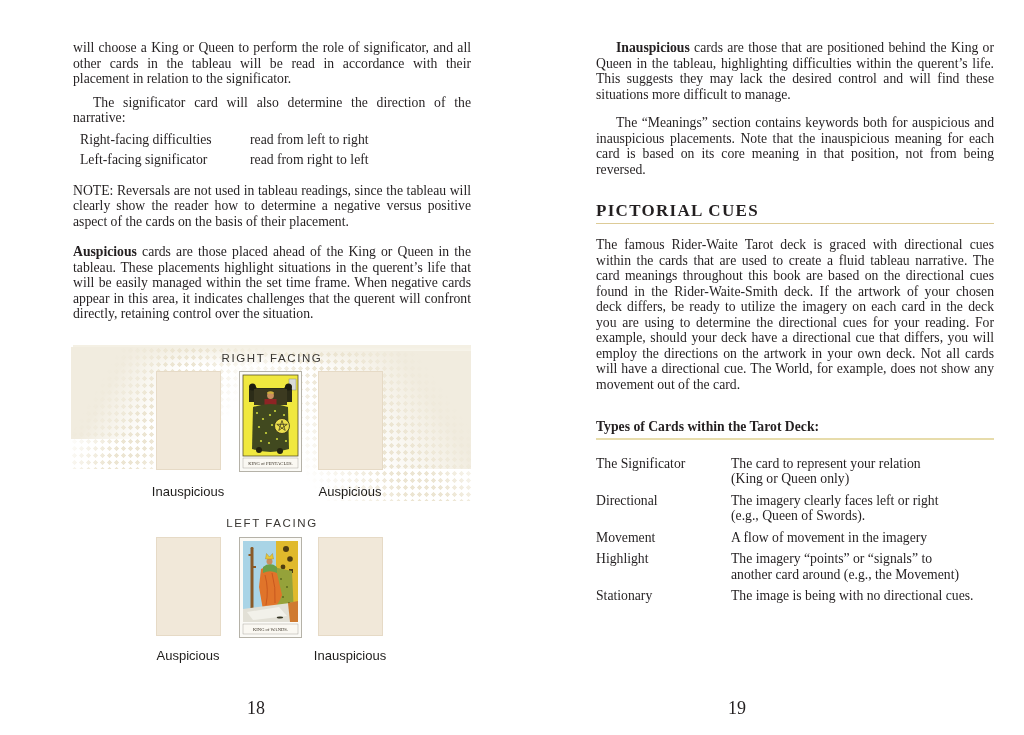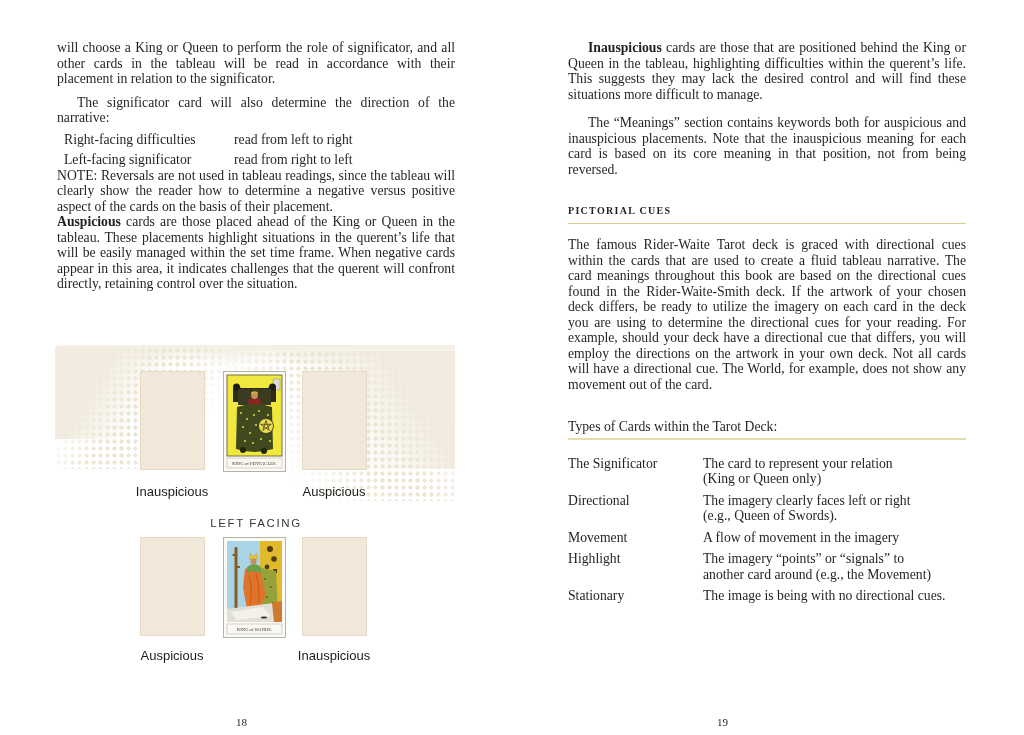--- a/index.html
+++ b/index.html
@@ -3,39 +3,39 @@
 <meta charset="utf-8">
 <style>
   html,body{margin:0;padding:0;}
   body{
     width:1024px;height:735px;background:#ffffff;
     font-family:"Liberation Serif", serif;color:#231f20;
     position:relative;overflow:hidden;
   }
   .spread{position:absolute;inset:0;background:#ffffff;}
   .col{position:absolute;top:40px;width:398px;}
-  .col-left{left:57px;}
-  .col-right{left:568px;}
+  .col-left{left:73px;}
+  .col-right{left:596px;}
   p{margin:0;font-size:13.7px;line-height:15.5px;text-align:justify;}
   .indent{text-indent:20px;}
   .mt8{margin-top:8px;}
   .mt13{margin-top:13px;}
-  .mt15{}
+  .mt15{margin-top:15px;}
   .mt26{margin-top:26px;}
   .lead{font-weight:bold;}
   
   .dir-row{display:flex;padding-left:7px;font-size:13.7px;line-height:15.5px;}
   .dir-row.first{margin-top:6px;}
   .dir-row.next{margin-top:5px;}
   .dir-term{width:170px;flex-shrink:0;}
   
-  .sec-heading{font-size:10px;font-weight:bold;letter-spacing:1.3px;line-height:15.5px;text-align:left;}
+  .sec-heading{font-size:17px;font-weight:bold;letter-spacing:1.3px;line-height:15.5px;text-align:left;}
   .gold-rule{height:1.5px;background:#ddcb97;margin-top:4px;}
   .gold-rule.pale{background:#e7dcab;margin-top:3px;}
-  .table-heading{font-size:13.7px;font-weight:normal;margin-top:27px;text-align:left;}
+  .table-heading{font-size:13.7px;font-weight:bold;margin-top:27px;text-align:left;}
   .type-row{display:flex;font-size:13.7px;line-height:15.5px;margin-top:6px;}
   .type-row.first{margin-top:16px;}
   .type-term{width:135px;flex-shrink:0;}
   .type-def span{display:block;}
   
   .diagram{position:absolute;left:0;top:305px;width:398px;height:340px;}
   .facing-title{
     position:absolute;width:100%;text-align:center;
     font-family:"Liberation Sans", sans-serif;font-size:11.5px;
     letter-spacing:1.6px;color:#3a3733;
@@ -71,22 +71,22 @@
   .ht-a-dots{left:-2px;top:2px;width:205px;height:122px;
     -webkit-mask-image:linear-gradient(120deg,transparent 18%,#000 38%,#000 48%,transparent 72%);
     mask-image:linear-gradient(120deg,transparent 18%,#000 38%,#000 48%,transparent 72%);}
   .ht-b-solid{right:0;top:6px;width:215px;height:118px;
     -webkit-mask-image:linear-gradient(235deg,#000 25%,transparent 60%);
     mask-image:linear-gradient(235deg,#000 25%,transparent 60%);}
   .ht-b-dots{right:0;top:6px;width:258px;height:150px;
     -webkit-mask-image:linear-gradient(235deg,transparent 15%,#000 35%,#000 45%,transparent 70%);
     mask-image:linear-gradient(235deg,transparent 15%,#000 35%,#000 45%,transparent 70%);}
   .page-num{
-    position:absolute;top:698px;width:40px;text-align:left;
-    font-size:11px;color:#231f20;margin-top:18px;
+    position:absolute;top:698px;width:40px;text-align:center;
+    font-size:18px;color:#231f20;
   }
   .pn-left{left:236px;} .pn-right{left:717px;}
 </style>
 </head>
 <body>
 
 <div class="spread">
 
   <div class="col col-left">
     <p>will choose a King or Queen to perform the role of significator, and all other cards in the tableau will be read in accordance with their placement in relation to the significator.</p>
@@ -105,20 +105,21 @@
 
     <p class="mt15"><span class="lead">Auspicious</span><span> cards are those placed ahead of the King or Queen in the tableau. These placements highlight situations in the querent’s life that will be easily managed within the set time frame. When negative cards appear in this area, it indicates challenges that the querent will confront directly, retaining control over the situation.</span></p>
 
     <div class="diagram">
       <div class="ht-solid ht-top"></div>
       <div class="ht-solid ht-a-solid"></div>
       <div class="ht-dots ht-a-dots"></div>
       <div class="ht-solid ht-b-solid"></div>
       <div class="ht-dots ht-b-dots"></div>
 
+      <div class="facing-title ft-right">RIGHT FACING</div>
 
       <div class="blank-card row1 pos-l"></div>
 
       <svg class="tarot-card row1 pos-c" viewBox="0 0 63 101" xmlns="http://www.w3.org/2000/svg">
         <rect x="0.5" y="0.5" width="62" height="100" fill="#fbfaf6" stroke="#b5b2a8" stroke-width="1"></rect>
         <rect x="4" y="4" width="55" height="81" fill="#f0e83f" stroke="#57502a" stroke-width="0.8"></rect>
         <rect x="50" y="8" width="7" height="11" fill="#d8dbd8" stroke="#8a8a84" stroke-width="0.5"></rect>
         <path d="M10 31 h43 v-13 q-4 -6 -8 -1 l-27 0 q-4 -5 -8 1 z" fill="#2c2c18"></path>
         <circle cx="13.5" cy="16" r="3.5" fill="#1c1c10"></circle>
         <circle cx="49.5" cy="16" r="3.5" fill="#1c1c10"></circle>

